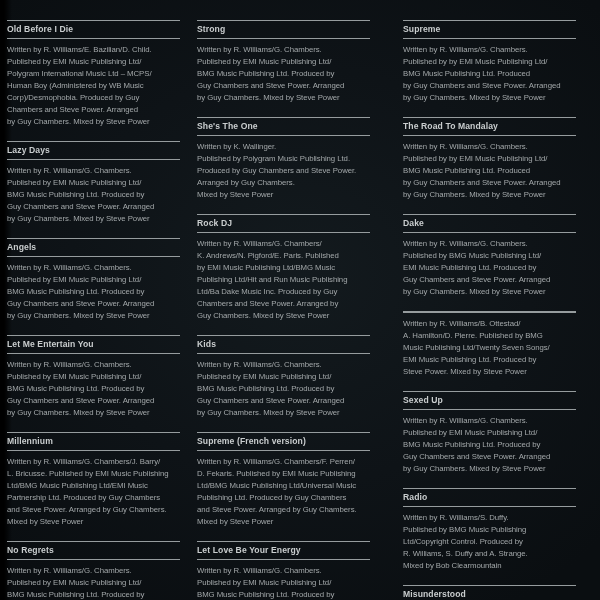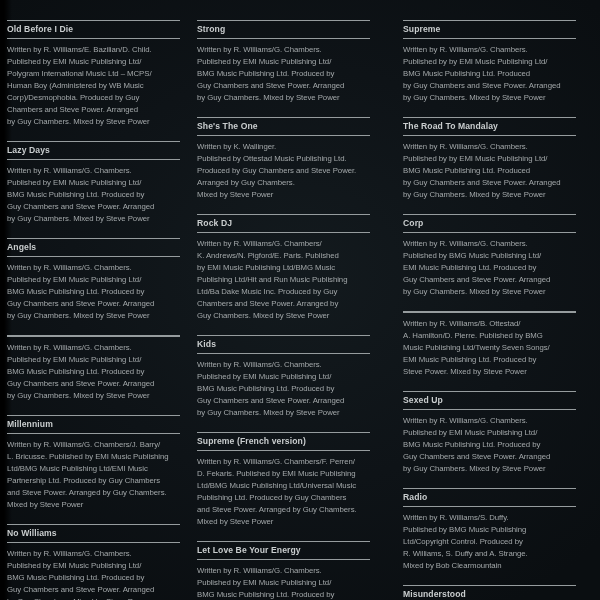--- a/index.html
+++ b/index.html
@@ -82,41 +82,42 @@
     <h3 class="song-title">Angels</h3>
     <hr class="rule">
     <p class="credits">Written by R. Williams/G. Chambers.
 Published by EMI Music Publishing Ltd/
 BMG Music Publishing Ltd. Produced by
 Guy Chambers and Steve Power. Arranged
 by Guy Chambers. Mixed by Steve Power</p>
   </div>
   <div class="section">
     <hr class="rule">
+    <h3 class="song-title">Let Me Entertain You</h3>
     <hr class="rule">
     <p class="credits">Written by R. Williams/G. Chambers.
 Published by EMI Music Publishing Ltd/
 BMG Music Publishing Ltd. Produced by
 Guy Chambers and Steve Power. Arranged
 by Guy Chambers. Mixed by Steve Power</p>
   </div>
   <div class="section">
     <hr class="rule">
     <h3 class="song-title">Millennium</h3>
     <hr class="rule">
     <p class="credits">Written by R. Williams/G. Chambers/J. Barry/
 L. Bricusse. Published by EMI Music Publishing
 Ltd/BMG Music Publishing Ltd/EMI Music
 Partnership Ltd. Produced by Guy Chambers
 and Steve Power. Arranged by Guy Chambers.
 Mixed by Steve Power</p>
   </div>
   <div class="section">
     <hr class="rule">
-    <h3 class="song-title">No Williams</h3>
+    <h3 class="song-title">No Regrets</h3>
     <hr class="rule">
     <p class="credits">Written by R. Williams/G. Chambers.
 Published by EMI Music Publishing Ltd/
 BMG Music Publishing Ltd. Produced by
 Guy Chambers and Steve Power. Arranged
 by Guy Chambers. Mixed by Steve Power</p>
   </div>
 </div>
 
 <div id="col2" class="col">
@@ -128,21 +129,21 @@
 Published by EMI Music Publishing Ltd/
 BMG Music Publishing Ltd. Produced by
 Guy Chambers and Steve Power. Arranged
 by Guy Chambers. Mixed by Steve Power</p>
   </div>
   <div class="section">
     <hr class="rule">
     <h3 class="song-title">She's The One</h3>
     <hr class="rule">
     <p class="credits">Written by K. Wallinger.
-Published by Ottestad Music Publishing Ltd.
+Published by Polygram Music Publishing Ltd.
 Produced by Guy Chambers and Steve Power.
 Arranged by Guy Chambers.
 Mixed by Steve Power</p>
   </div>
   <div class="section">
     <hr class="rule">
     <h3 class="song-title">Rock DJ</h3>
     <hr class="rule">
     <p class="credits">Written by R. Williams/G. Chambers/
 K. Andrews/N. Pigford/E. Paris. Published
@@ -201,21 +202,21 @@
     <h3 class="song-title">The Road To Mandalay</h3>
     <hr class="rule">
     <p class="credits">Written by R. Williams/G. Chambers.
 Published by by EMI Music Publishing Ltd/
 BMG Music Publishing Ltd. Produced
 by Guy Chambers and Steve Power. Arranged
 by Guy Chambers. Mixed by Steve Power</p>
   </div>
   <div class="section">
     <hr class="rule">
-    <h3 class="song-title">Corp</h3>
+    <h3 class="song-title">Dake</h3>
     <hr class="rule">
     <p class="credits">Written by R. Williams/G. Chambers.
 Published by BMG Music Publishing Ltd/
 EMI Music Publishing Ltd. Produced by
 Guy Chambers and Steve Power. Arranged
 by Guy Chambers. Mixed by Steve Power</p>
   </div>
   <div class="section">
     <hr class="rule">
     <hr class="rule">

